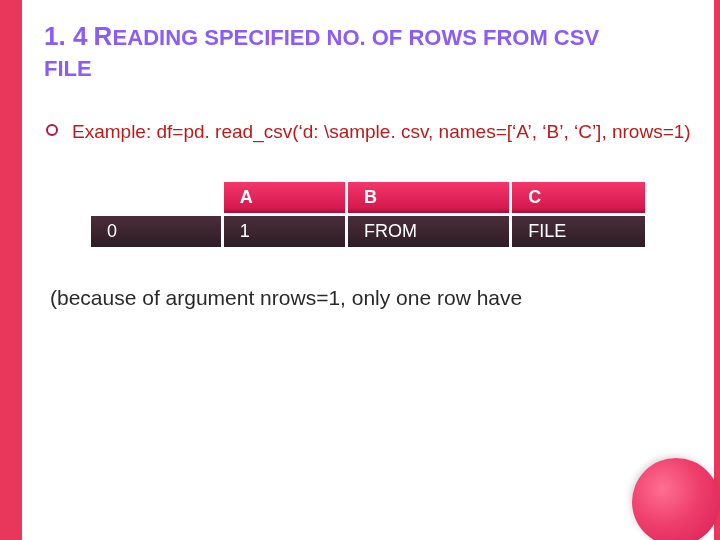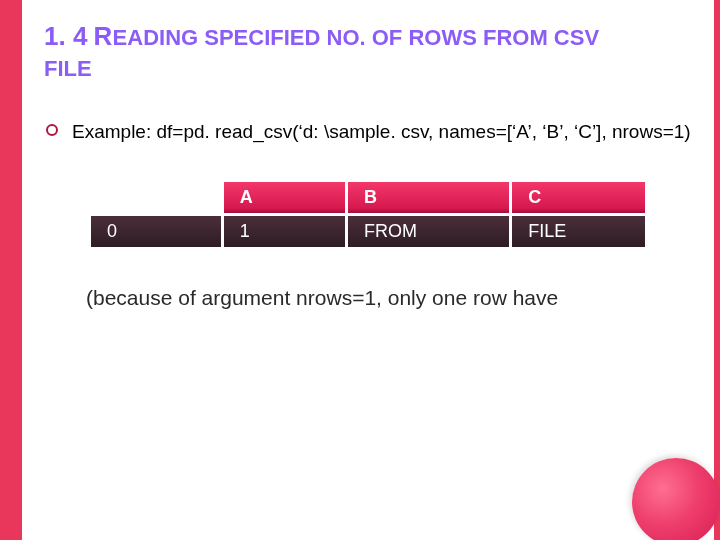--- a/index.html
+++ b/index.html
@@ -22,21 +22,21 @@
     line-height: 1.4;
     margin-bottom: 34px;
   }
   .heading .lead { font-size: 26px; }
   .sc { font-variant: small-caps; letter-spacing: 0.3px; }
   .bullet-row {
     display: flex;
     align-items: flex-start;
     gap: 14px;
     margin-bottom: 34px;
-    color: #000000;
+    color: #b91c1c;
     font-size: 19px;
     line-height: 1.35;
   }
   .bullet-row .mark {
     flex: 0 0 auto;
     width: 12px; height: 12px;
     border: 2px solid #b01840;
     border-radius: 50%;
     margin-top: 5px;
     margin-left: 2px;
@@ -66,21 +66,20 @@
   .tbl .idx { width: 140px; }
   .tbl .colA { width: 130px; }
   .tbl .colB { width: 170px; }
   .tbl .colC { width: 140px; }
   .note {
     font-size: 21px;
     color: #2a2a2a;
     line-height: 1.35;
     padding-left: 6px;
     padding-right: 20px;
-    margin-left: 36px;
   }
   .note .indent { display: block; padding-left: 36px; }
   .corner-dot {
     position: absolute;
     right: -6px;
     bottom: -6px;
     width: 88px; height: 88px;
     border-radius: 50%;
     background: radial-gradient(circle at 35% 35%, #ff6f92 0%, #ee3e6c 45%, #d81b52 100%);
     box-shadow: -2px -2px 6px rgba(0,0,0,0.15);

